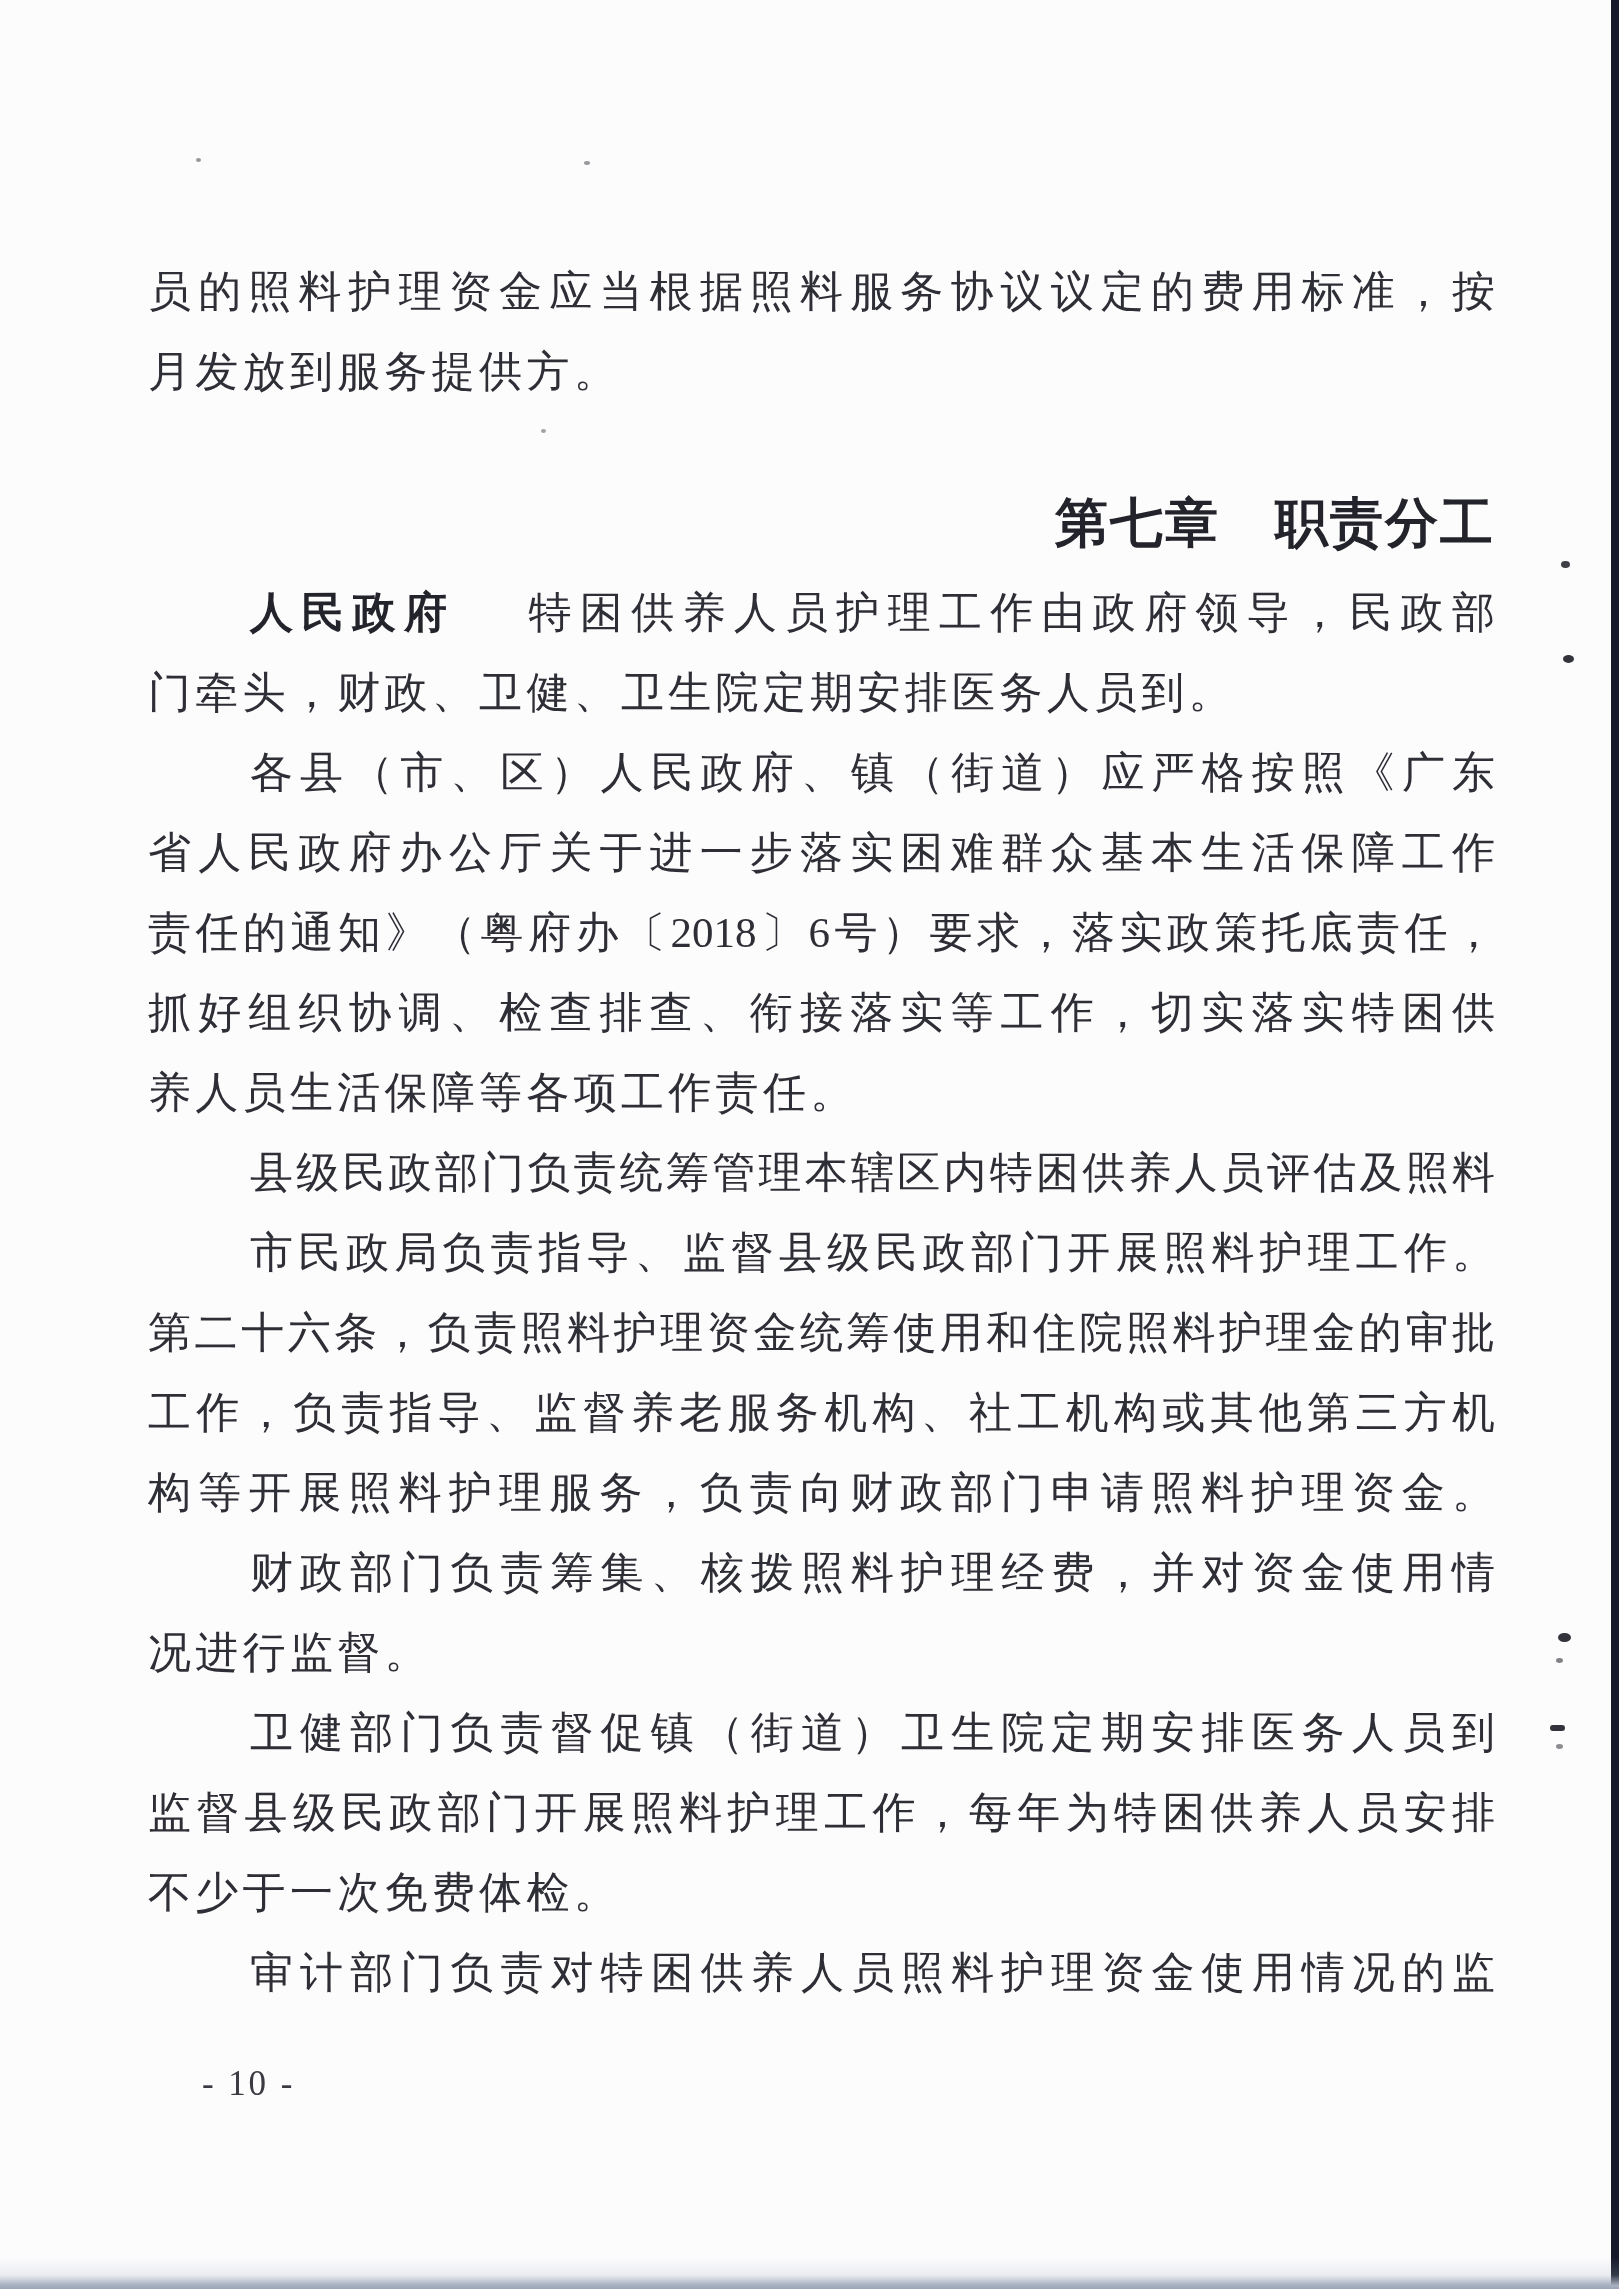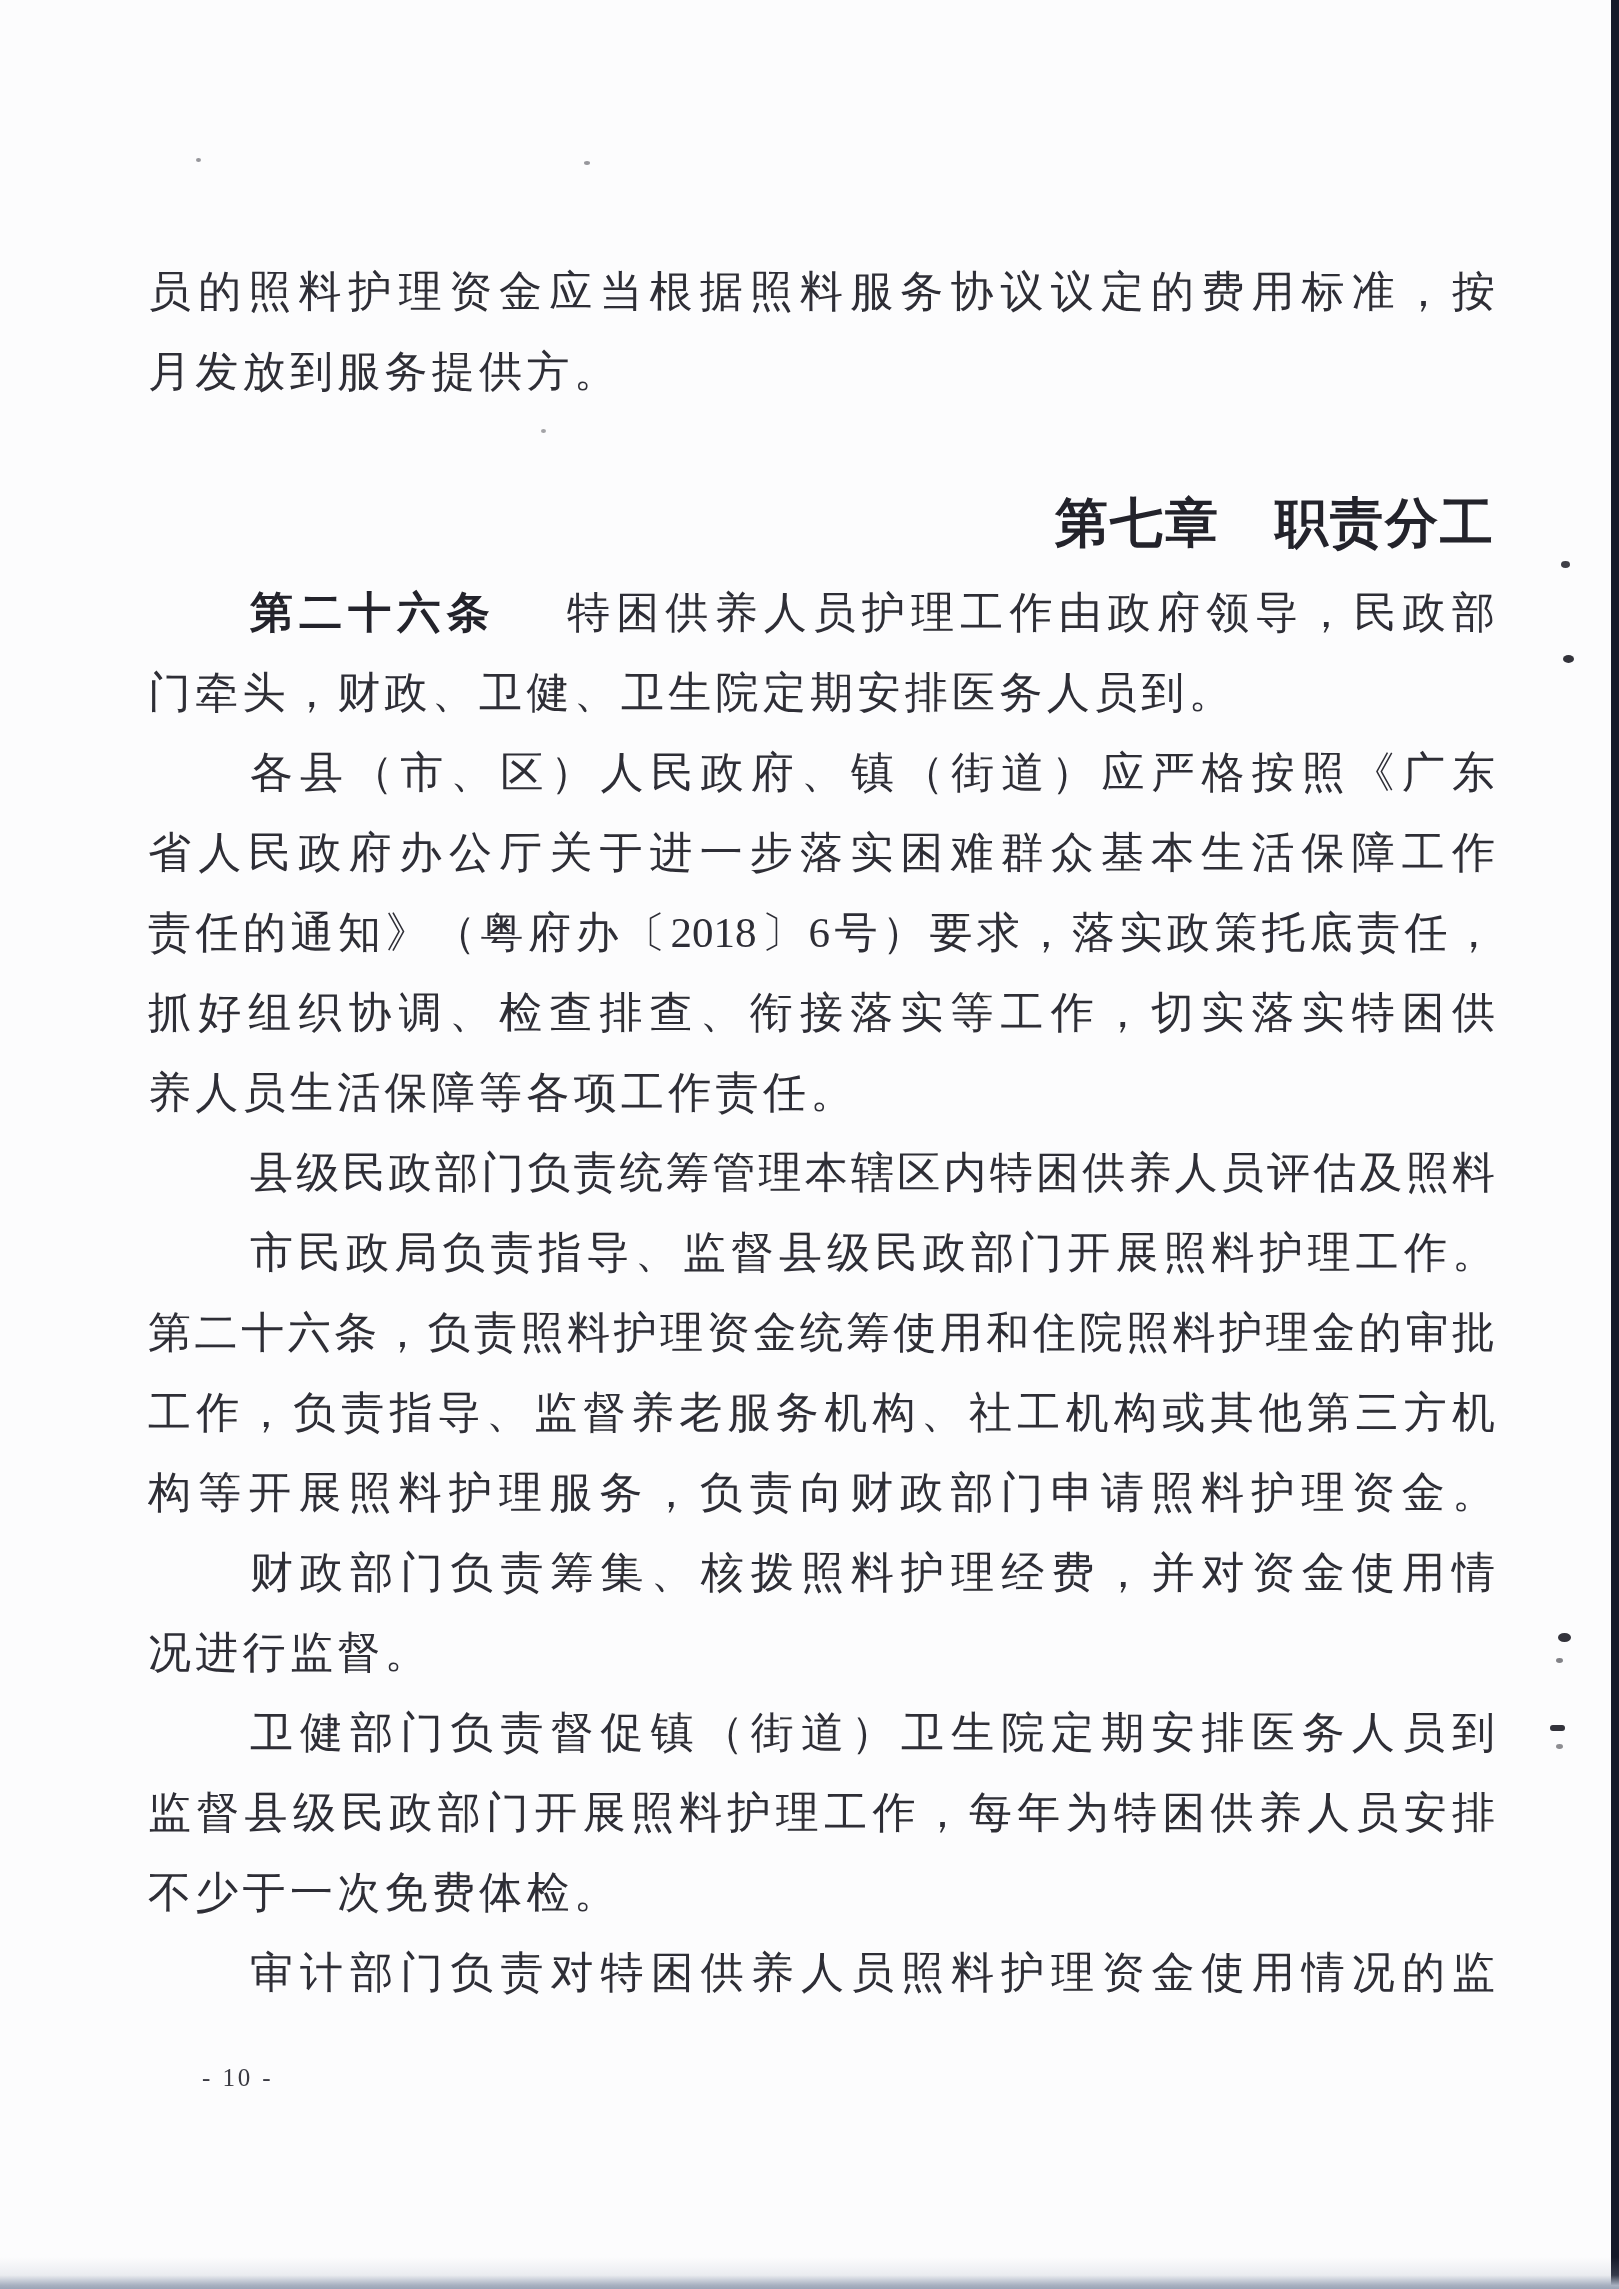--- a/index.html
+++ b/index.html
@@ -23,21 +23,21 @@
   .line b{font-weight:bold;color:#23232b;}
   .bold-gap{display:inline-block;width:65px;}
   .heading{
     height:80px;line-height:80px;
     margin-top:71px;margin-bottom:9.8px;
     text-align:right;font-size:53px;font-weight:bold;
     letter-spacing:2px;color:#23232b;
   }
   .page-number{
     position:absolute;left:202px;top:2064px;
-    font-size:25px;letter-spacing:2.9px;color:#3a3a42;
+    font-size:35px;letter-spacing:2.9px;color:#3a3a42;
   }
   .edge-right{
     position:absolute;top:0;right:0;width:7.8px;height:100%;
     background:var(--edge-right,#151929);
   }
   .edge-bottom{
     position:absolute;left:0;bottom:0;width:100%;height:33px;
     background:linear-gradient(to bottom,
       rgba(170,179,194,0) 0%,
       rgba(170,179,194,0.22) 55%,
@@ -51,21 +51,21 @@
 
 <div class="page">
 
   <div class="doc-body">
     <div id="lines-before">
         <div class="line justify"><span>员的照料护理资金应当根据照料服务协议议定的费用标准，按</span></div>
         <div class="line natural"><span>月发放到服务提供方。</span></div>
       </div>
     <div class="heading">第七章　职责分工</div>
     <div id="lines-after">
-        <div class="line justify indent"><b>第二十六条</b><span class="bold-gap"></span><span>特困供养人员护理工作由政府领导，民政部</span></div>
+        <div class="line justify indent"><b>人民政府</b><span class="bold-gap"></span><span>特困供养人员护理工作由政府领导，民政部</span></div>
         <div class="line natural"><span>门牵头，财政、卫健、卫生院定期安排医务人员到。</span></div>
         <div class="line justify indent"><span>各县（市、区）人民政府、镇（街道）应严格按照《广东</span></div>
         <div class="line justify"><span>省人民政府办公厅关于进一步落实困难群众基本生活保障工作</span></div>
         <div class="line justify"><span>责任的通知》（粤府办〔2018〕6号）要求，落实政策托底责任，</span></div>
         <div class="line justify"><span>抓好组织协调、检查排查、衔接落实等工作，切实落实特困供</span></div>
         <div class="line natural"><span>养人员生活保障等各项工作责任。</span></div>
         <div class="line justify indent"><span>县级民政部门负责统筹管理本辖区内特困供养人员评估及照料</span></div>
         <div class="line justify indent"><span>市民政局负责指导、监督县级民政部门开展照料护理工作。</span></div>
         <div class="line justify"><span>第二十六条，负责照料护理资金统筹使用和住院照料护理金的审批</span></div>
         <div class="line justify"><span>工作，负责指导、监督养老服务机构、社工机构或其他第三方机</span></div>

